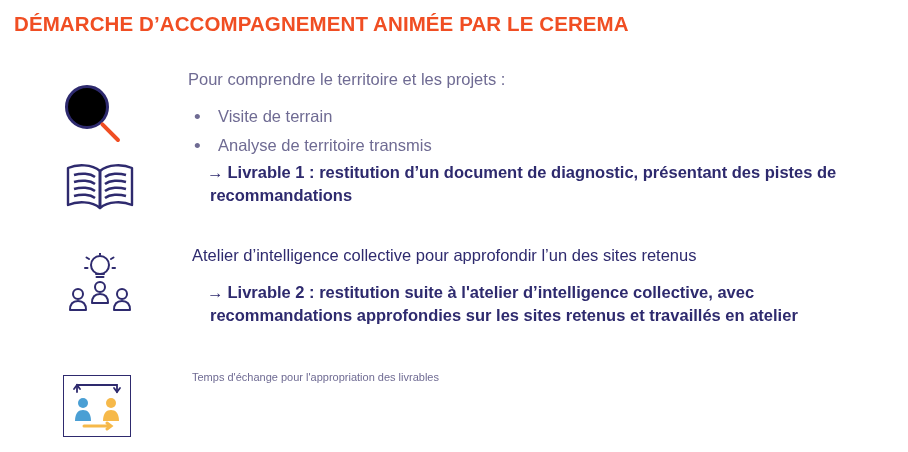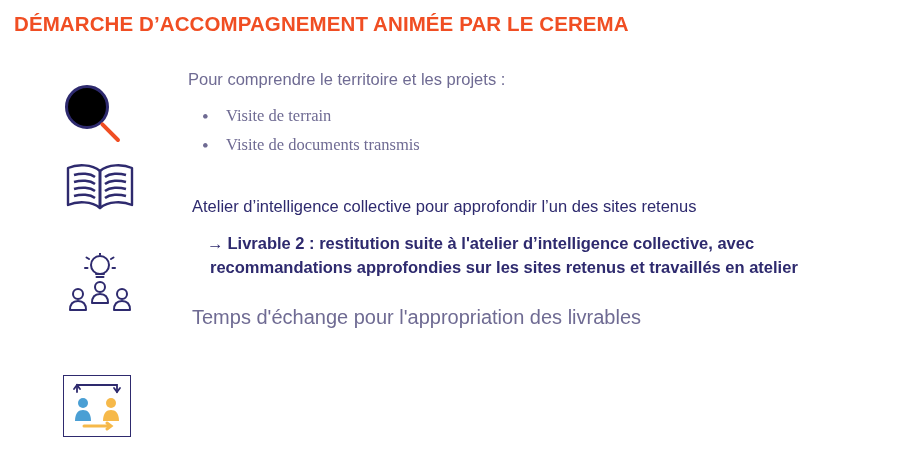--- a/index.html
+++ b/index.html
@@ -81,23 +81,22 @@
     width: 700px;
   }
   .lead {
     font-size: 16.5px;
     color: #6f6b93;
     margin: 0 0 12px 0;
     line-height: 1.35;
   }
   ul.bullets {
     list-style: none;
-    margin: 8px;
+    margin: 0;
     padding: 0;
-    font-family: Liberation Serif, serif;
   }
   ul.bullets li {
     font-size: 16.5px;
     color: #6f6b93;
     line-height: 1.72;
     position: relative;
     padding-left: 30px;
   }
   ul.bullets li::before {
     content: "\2022";
@@ -126,23 +125,23 @@
     font-weight: normal;
     color: #2e2a6e;
     margin: 36px 0 0 0;
     padding-left: 4px;
     line-height: 1.4;
   }
   .deliverable2 {
     margin-top: 14px;
   }
   .closing {
-    font-size: 20px;
-    color: #6f6b93;
-    margin: 24px 0 0 0;
+    font-size: 11px;
+    color: #6f6b93;
+    margin: 42px 0 0 0;
     padding-left: 4px;
     line-height: 1.4;
   }
 </style>
 </head>
 <body>
 
 <div class="slide">
 
   <div class="title">DÉMARCHE D’ACCOMPAGNEMENT ANIMÉE PAR LE CEREMA</div>
@@ -215,23 +214,24 @@
     </div>
 
   </div>
 
   <div class="text-col">
 
     <p class="lead">Pour comprendre le territoire et les projets :</p>
 
     <ul class="bullets">
       <li>Visite de terrain</li>
-      <li>Visite de documents transmis</li>
+      <li>Analyse de territoire transmis</li>
     </ul>
 
+    <p class="deliverable"><span class="arrow">→</span><span>Livrable 1 : restitution d’un document de diagnostic, présentant des pistes de recommandations</span></p>
 
     <p class="workshop">Atelier d’intelligence collective pour approfondir l’un des sites retenus</p>
 
     <p class="deliverable deliverable2"><span class="arrow">→</span><span>Livrable 2 : restitution suite à l'atelier d’intelligence collective, avec recommandations approfondies sur les sites retenus et travaillés en atelier</span></p>
 
     <p class="closing">Temps d'échange pour l'appropriation des livrables</p>
 
   </div>
 
 </div>

